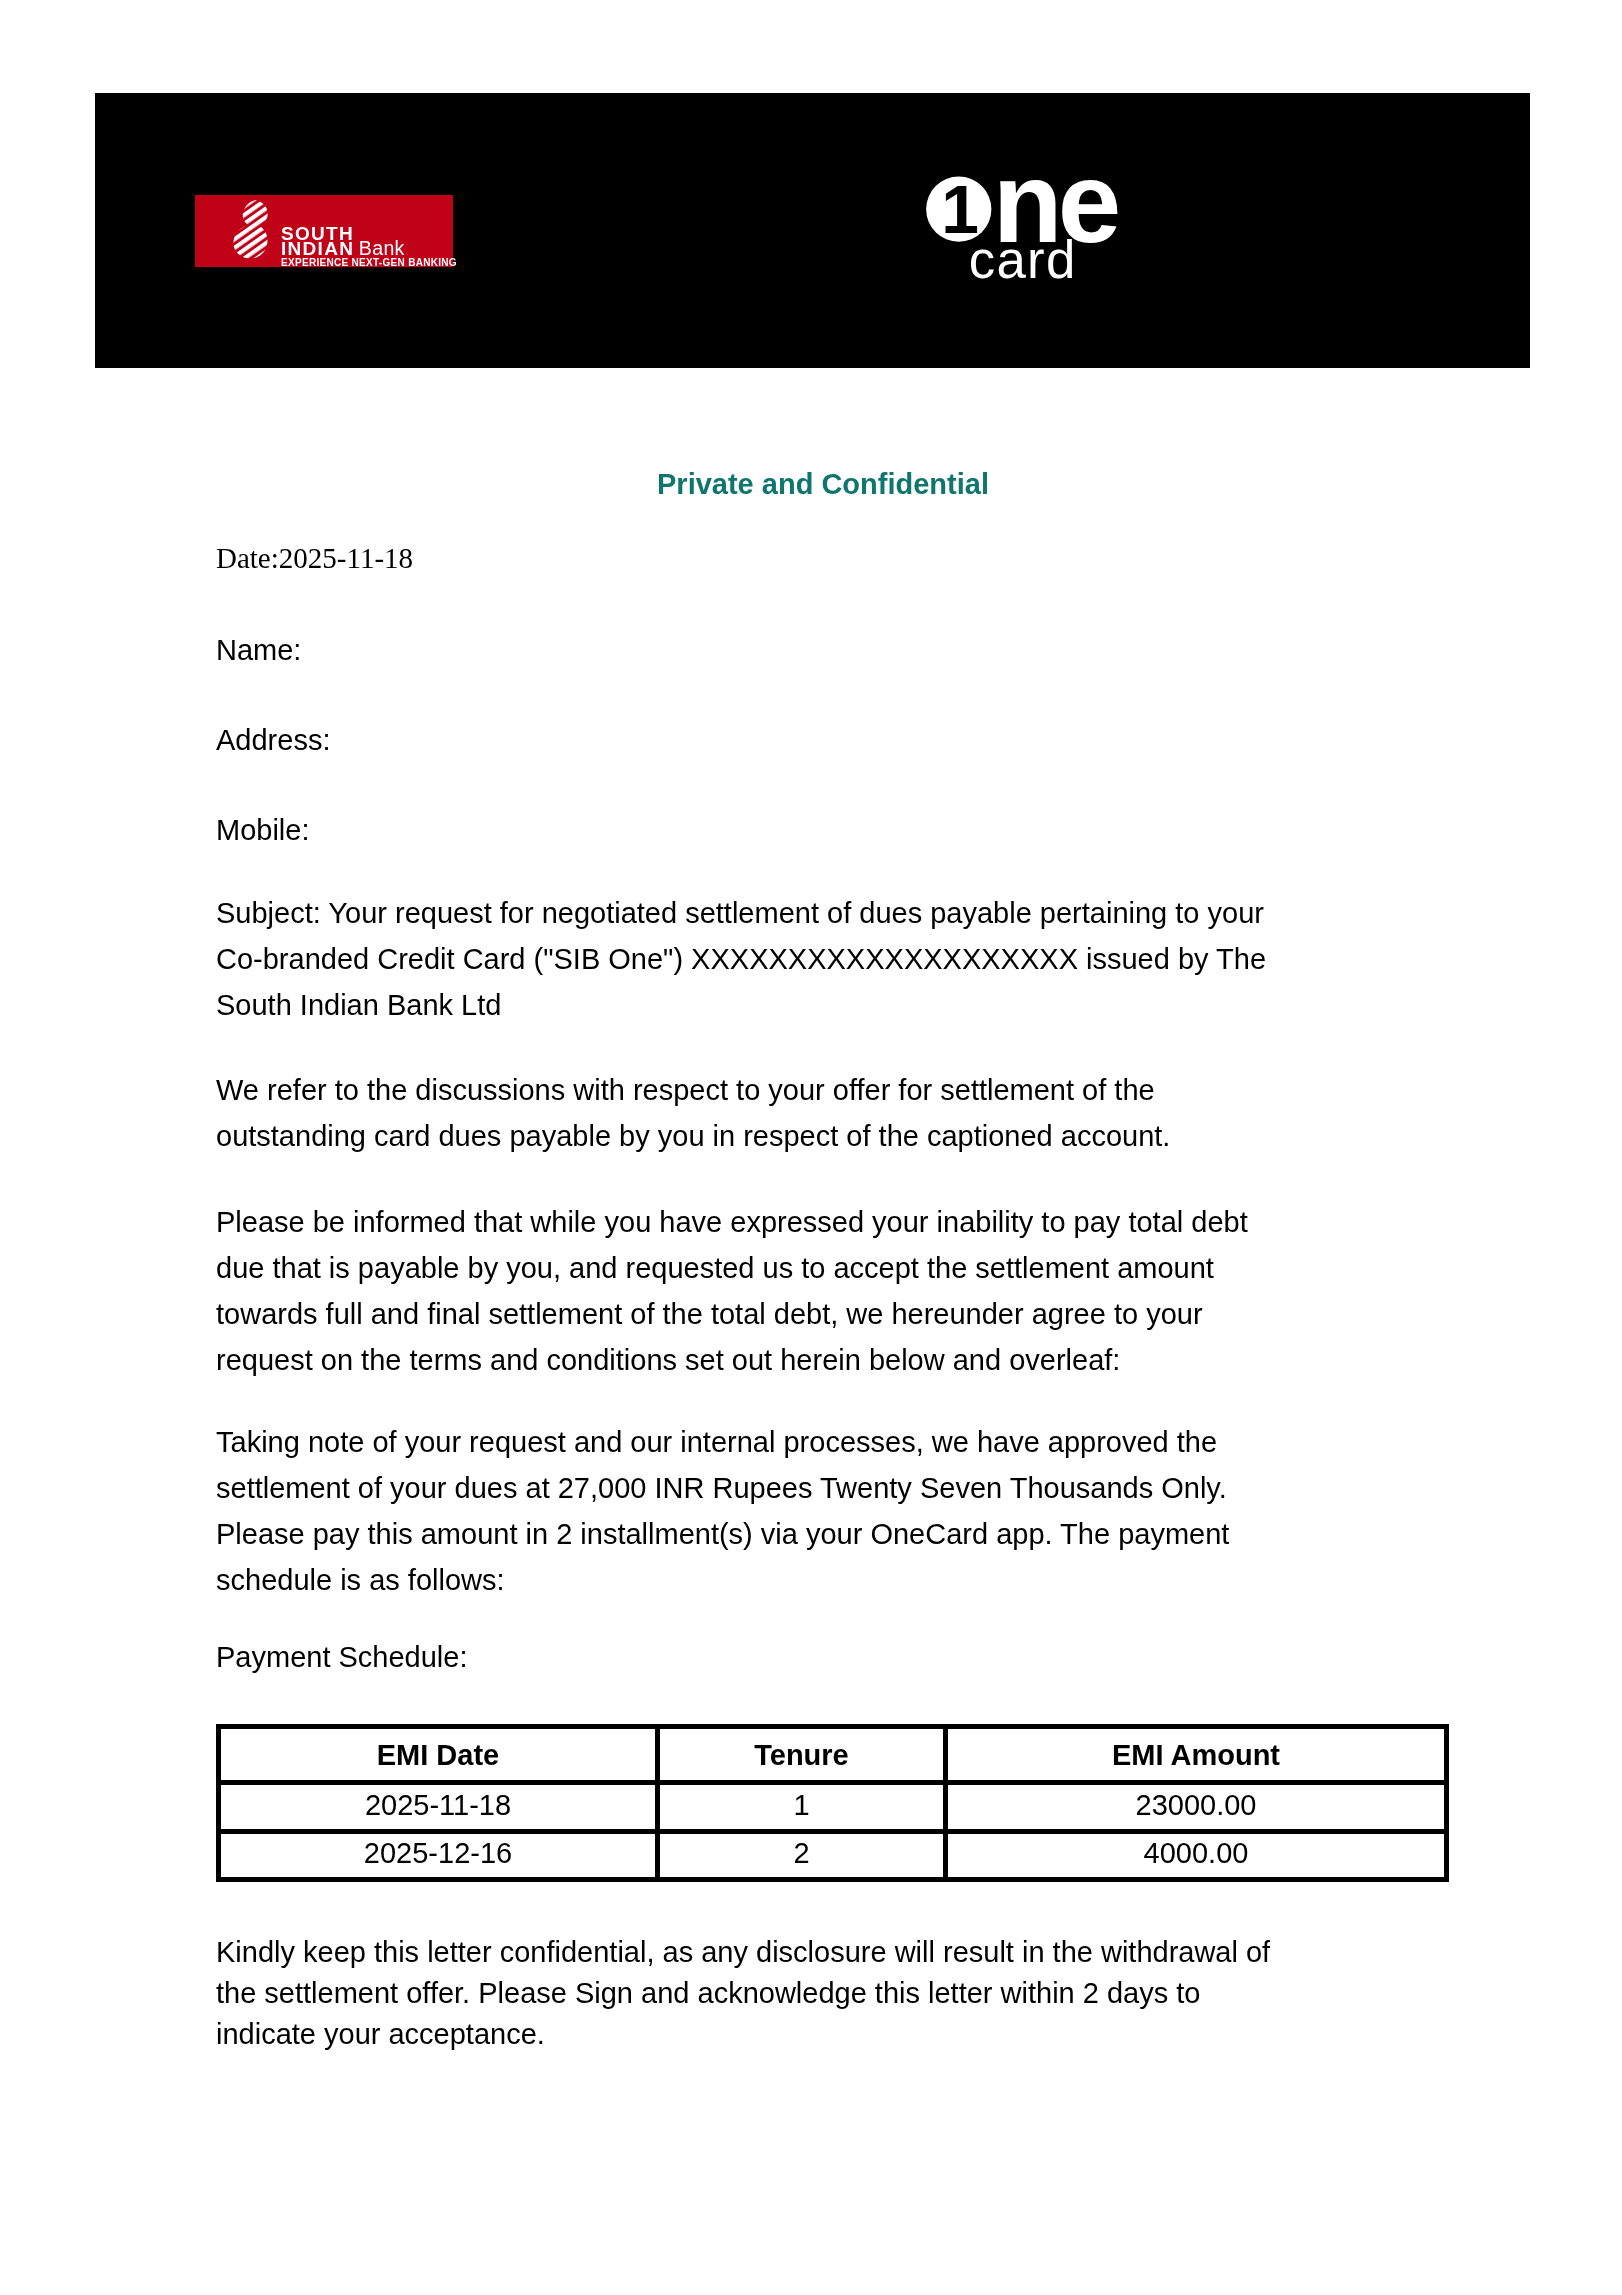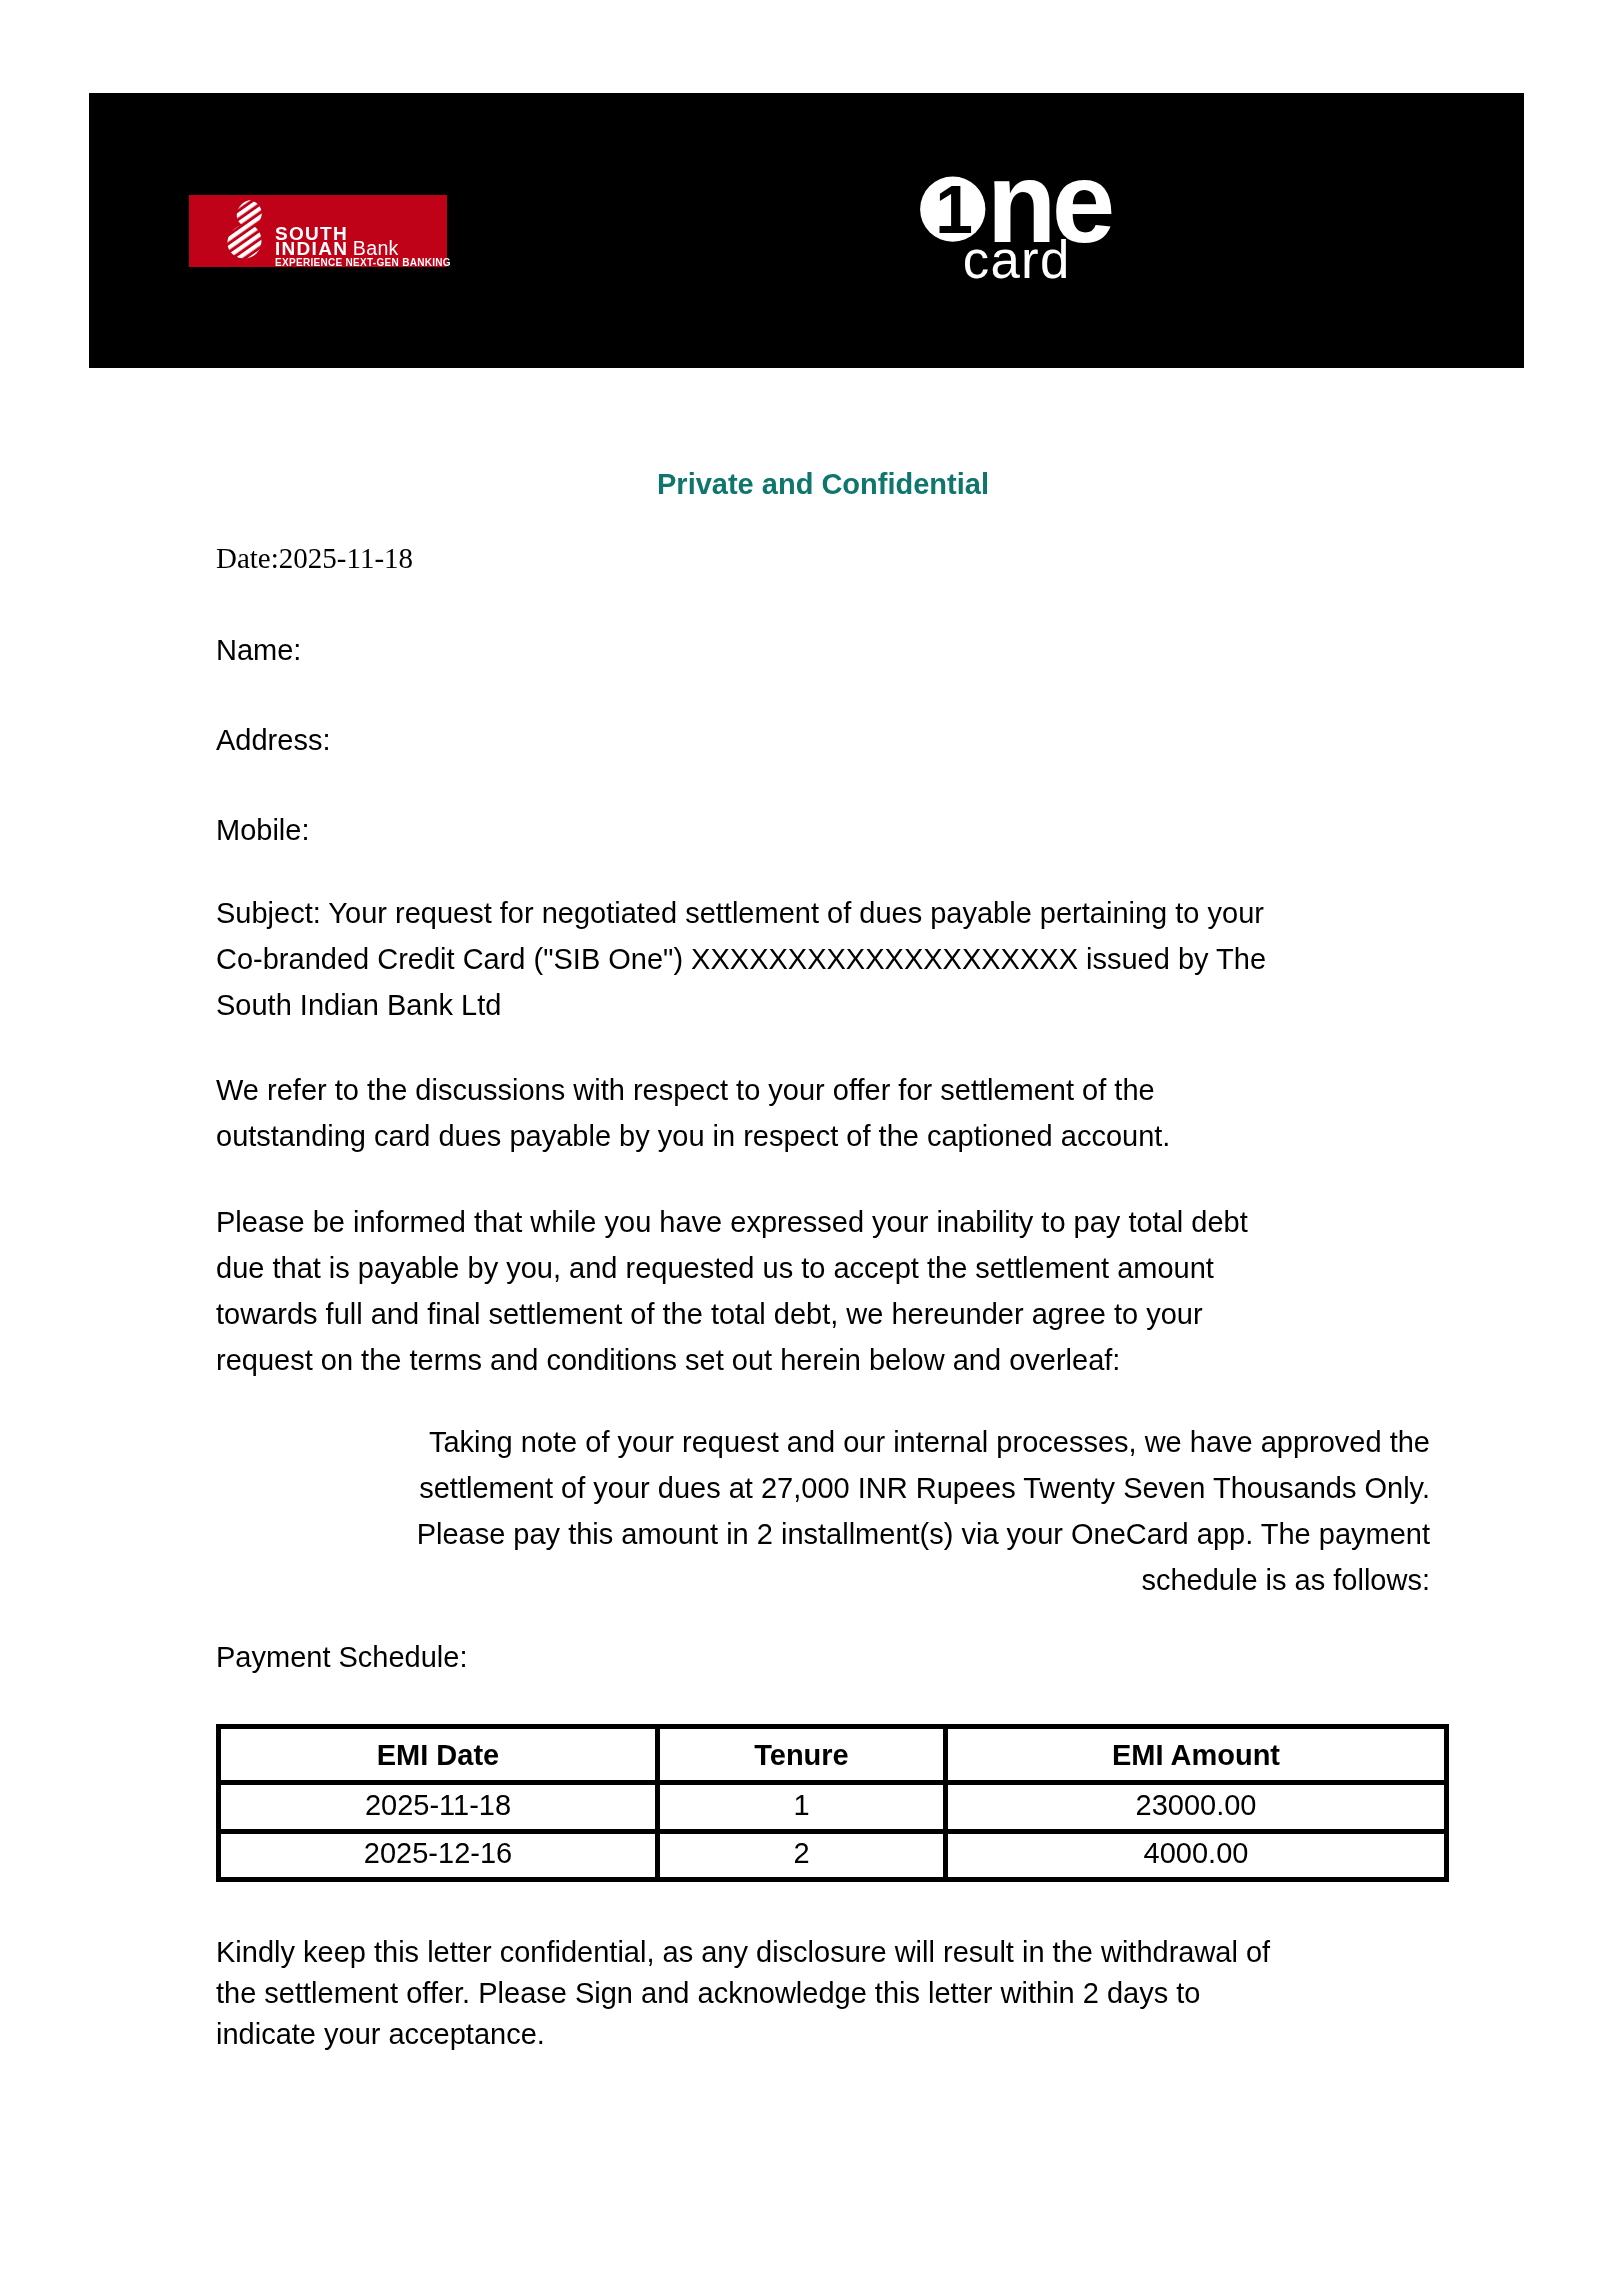--- a/index.html
+++ b/index.html
@@ -9,21 +9,21 @@
     height: 2295px;
     background: #ffffff;
     font-family: "Liberation Sans", "DejaVu Sans", sans-serif;
     color: #000;
     overflow: hidden;
   }
 
   
   .banner {
     position: absolute;
-    left: 89px; top: 93px;
+    left: 95px; top: 93px;
     width: 1435px; height: 275px;
     background: #000000;
   }
 
   
   .sib-logo {
     position: absolute;
     left: 100px; top: 102px;
     width: 258px; height: 72px;
     background: #c00218;
@@ -57,21 +57,21 @@
     font-weight: bold;
     color: #0f766e;
     margin-bottom: 28px !important;
   }
   .date-line   { margin-bottom: 46px !important; font-family: Liberation Serif, serif; }
   .recipient   { margin-bottom: 37px; }
   .recipient div { line-height: 46px; margin-top: 44px; }
   .subject     { margin-bottom: 39px !important; }
   .para-refer  { margin-bottom: 40px !important; }
   .para-informed { margin-bottom: 36px !important; }
-  .para-approved { margin-bottom: 31px !important; text-align: right; }
+  .para-approved { margin-bottom: 31px !important; }
   .sched-label { margin-bottom: 44px !important; }
   .closing     { line-height: 41px; }
 
   
   table.schedule {
     border-collapse: collapse;
     width: 1213px;
     margin-bottom: 50px;
     table-layout: fixed;
     margin-top: 36px;

